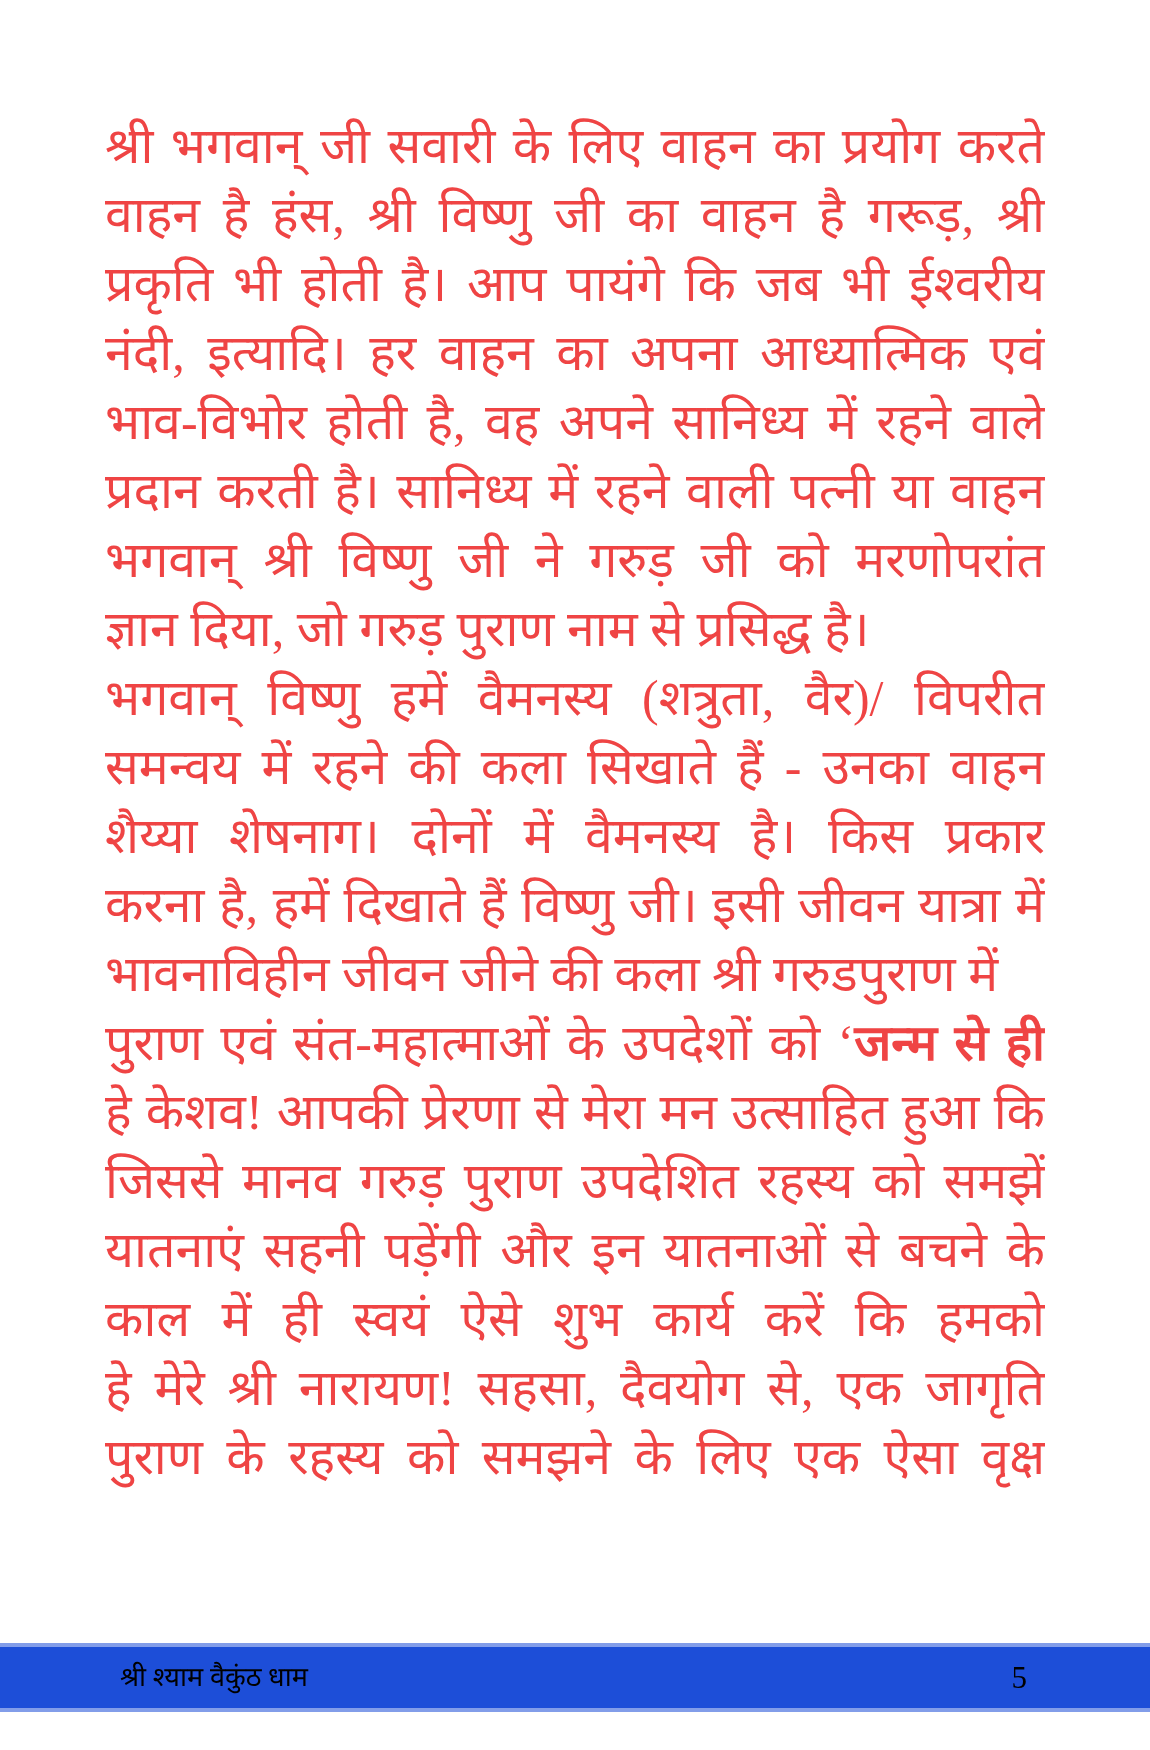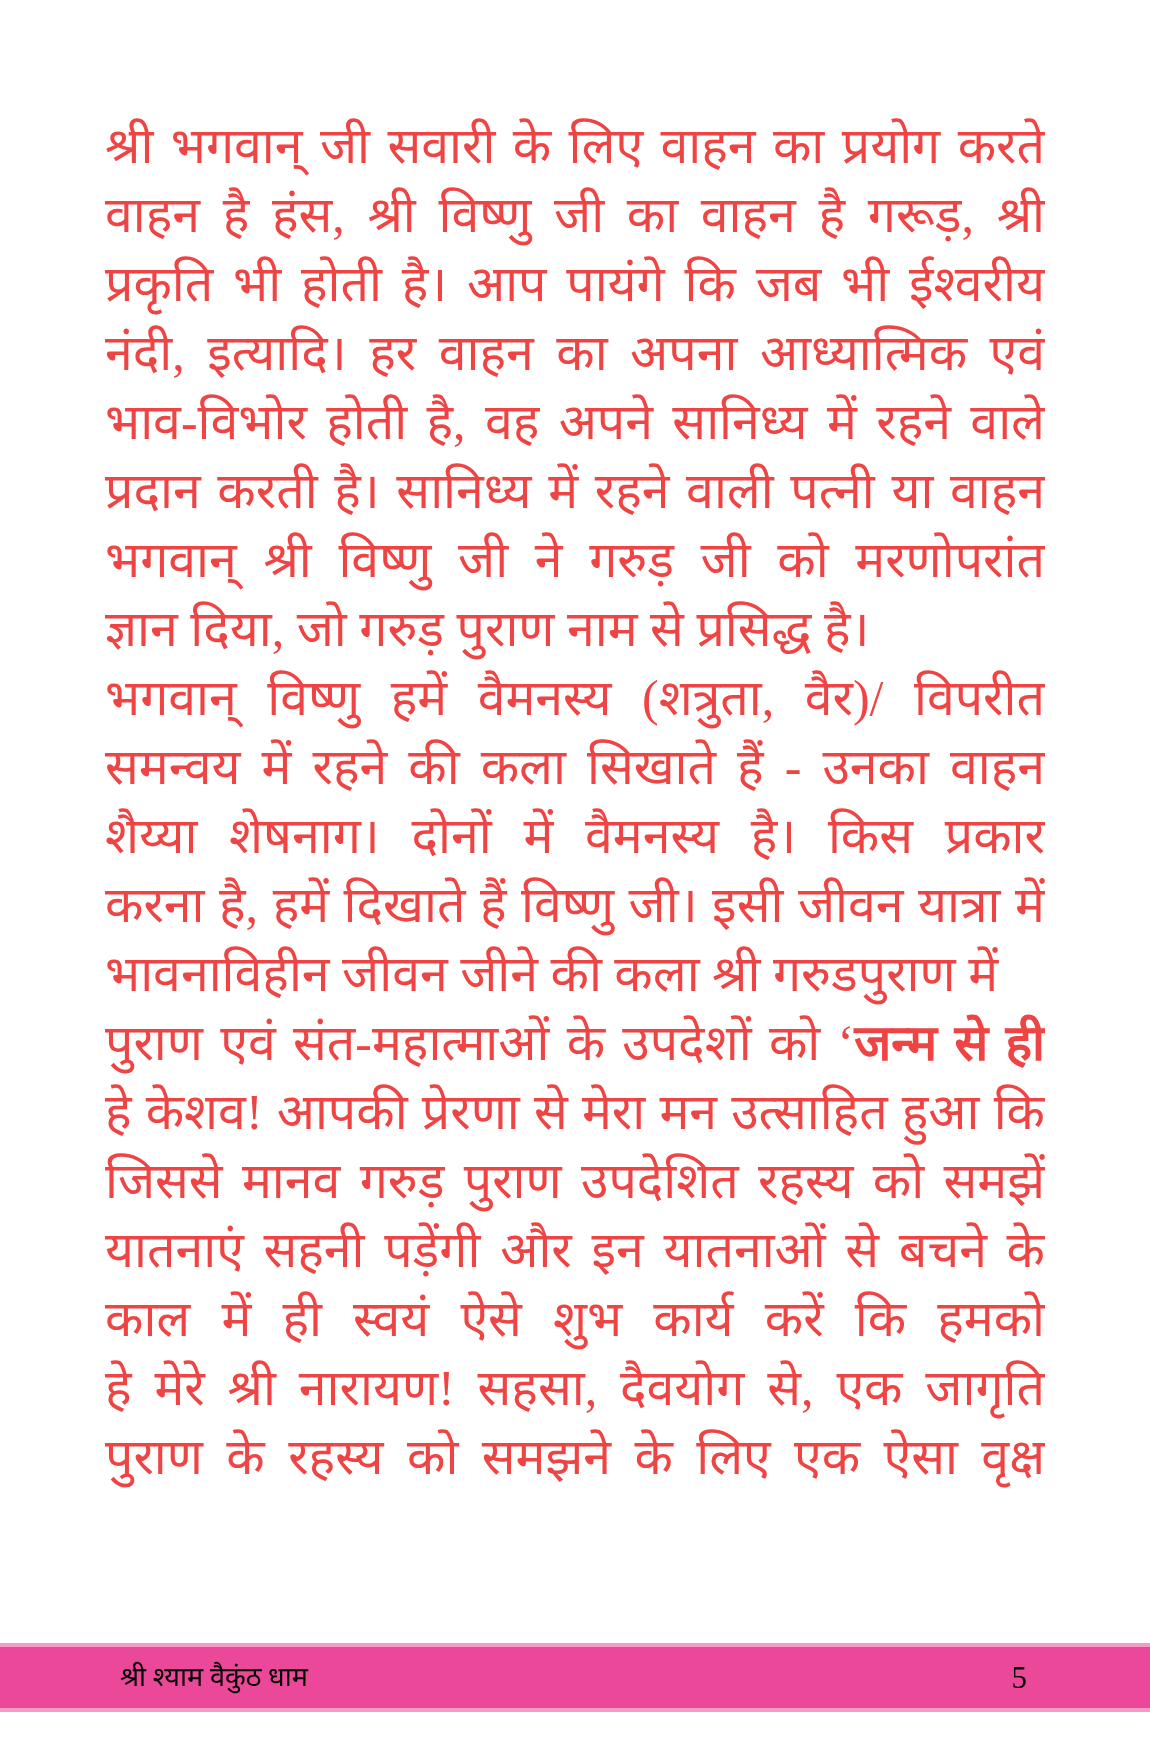--- a/index.html
+++ b/index.html
@@ -82,16 +82,16 @@
     <div class="line"><span>भावनाविहीन जीवन जीने की कला श्री गरुडपुराण में है।</span></div>
     <div class="line just"><span>पुराण एवं संत-महात्माओं के उपदेशों को ‘</span><span class="seg-bold">जन्म से ही वैकुंठ की ओर</span><span>’</span></div>
     <div class="line just"><span>हे केशव! आपकी प्रेरणा से मेरा मन उत्साहित हुआ कि क्यों न श्री गरुड़</span></div>
     <div class="line just"><span>जिससे मानव गरुड़ पुराण उपदेशित रहस्य को समझें कि मृत्यु के पश्चात हमें</span></div>
     <div class="line just"><span>यातनाएं सहनी पड़ेंगी और इन यातनाओं से बचने के लिए अपने जीवन</span></div>
     <div class="line just"><span>काल में ही स्वयं ऐसे शुभ कार्य करें कि हमको मरणोपरांत सद्गति प्राप्त हो।</span></div>
     <div class="line just"><span>हे मेरे श्री नारायण! सहसा, दैवयोग से, एक जागृति उत्पन्न हुई कि गरुड़</span></div>
     <div class="line just"><span>पुराण के रहस्य को समझने के लिए एक ऐसा वृक्ष लगाया जाए, जिसमें</span></div>
   </div>
 
-<div class="footer-band" style="background: #ec4899;">
+<div class="footer-band" style="background: #1d4ed8;">
   <span class="footer-title">श्री श्याम वैकुंठ धाम</span>
   <span class="page-number">5</span>
 </div>
 
 </body></html>

